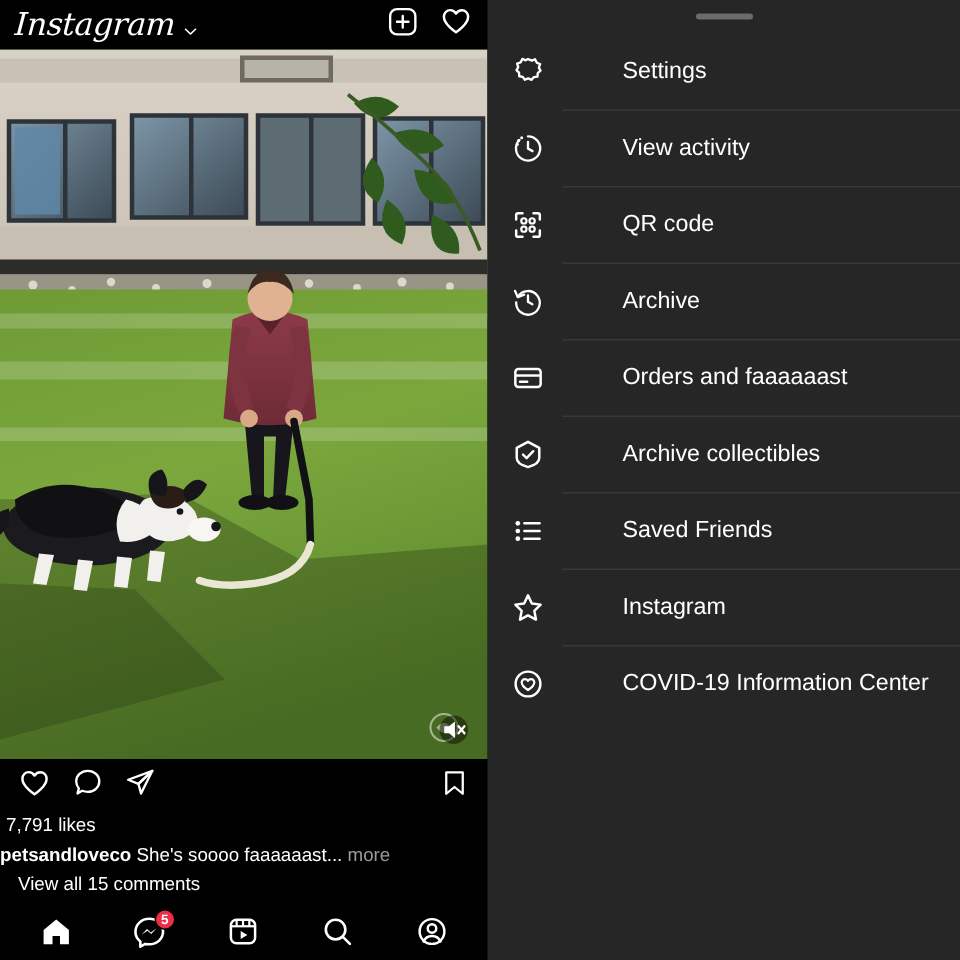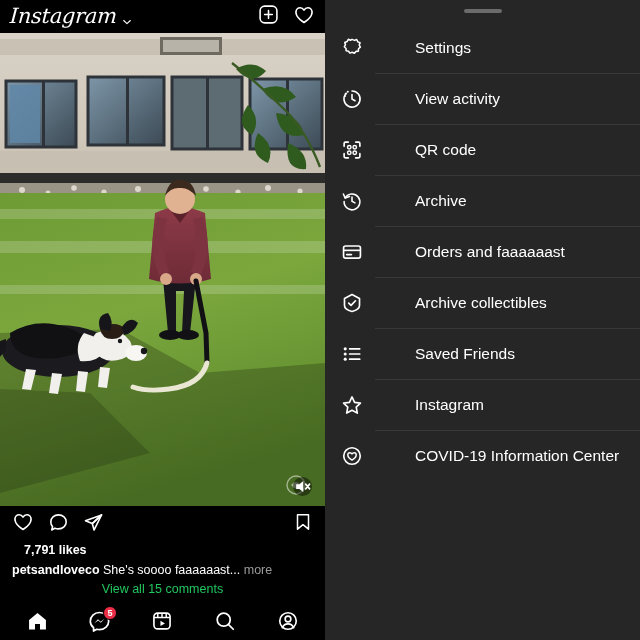--- a/index.html
+++ b/index.html
@@ -58,33 +58,33 @@
   
   .actions {
     height: 36px; flex: 0 0 36px;
     display: flex; align-items: center;
     padding: 0 12px;
   }
   .actions .left { display: flex; align-items: center; gap: 14px; }
   .actions .right { margin-left: auto; }
 
   .likes {
-    color: #fff; font-size: 12.5px; font-weight: bold;
-    padding: 0 24px; line-height: 16px; height: 17px;
+    color: #fff; font-size: 12.5px; font-weight: normal;
+    padding: 0 4px; line-height: 16px; height: 17px;
   }
   .caption {
     color: #fff; font-size: 12.5px;
-    padding: 3px 12px 0 12px; line-height: 16px;
+    padding: 3px 12px 0 0; line-height: 16px;
     white-space: nowrap; overflow: hidden;
   }
   .caption .user { font-weight: bold; }
   .caption .more { color: #9a9a9a; }
   .comments {
-    color: #22c55e; font-size: 12.5px;
-    padding: 3px 12px 0 12px; line-height: 16px; text-align: center;
+    color: #ffffff; font-size: 12.5px;
+    padding: 3px 12px 0 12px; line-height: 16px;
   }
 
   
   .bottom-nav {
     margin-top: auto;
     height: 38px; flex: 0 0 38px;
     display: flex; align-items: center; justify-content: space-around;
     padding: 0 6px;
     background: #000;
   }

